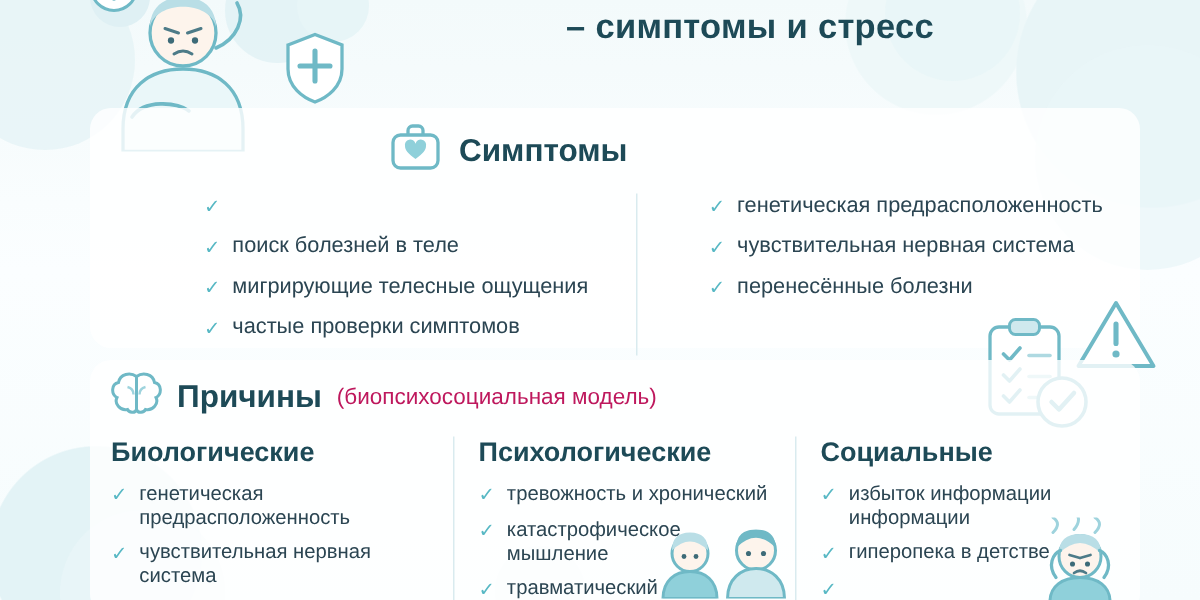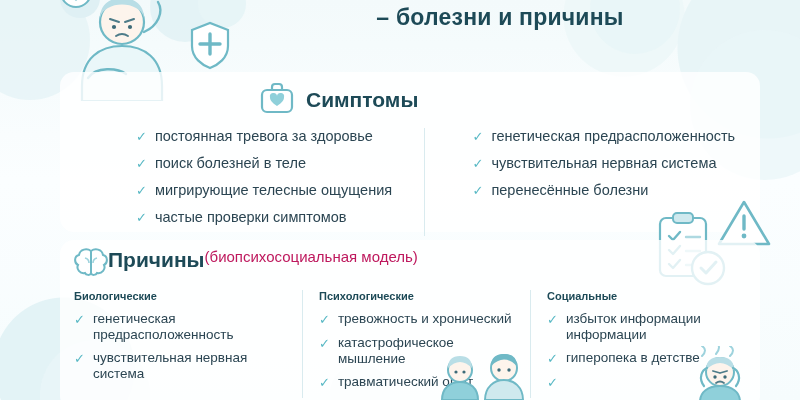--- a/index.html
+++ b/index.html
@@ -115,21 +115,22 @@
     position: absolute;
     left: 60px;
     top: 240px;
     width: 700px;
     height: 170px;
     background: rgba(255,255,255,0.8);
     border-radius: 14px;
   }
   .causes-head {
     display: flex;
-    align-items: flex-start;
+    align-items: center;
+    gap: 10px;
     padding: 8px 0 4px 14px;
   }
   .brain-icon { align-self: center; }
   .causes-title {
     font-size: 21px;
     font-weight: bold;
     color: #1d4a57;
   }
   .causes-sub {
     font-size: 15px;
@@ -139,21 +140,21 @@
     display: flex;
     padding: 6px 0 0 14px;
   }
   .col3 {
     width: 228px;
     padding-right: 10px;
     box-sizing: border-box;
   }
   .col3 + .col3 { border-left: 1px solid #d9ebef; padding-left: 16px; }
   .col-title {
-    font-size: 11px;
+    font-size: 18px;
     font-weight: bold;
     color: #1d4a57;
     margin-bottom: 9px;
   }
   .col3 .item { font-size: 13.5px; line-height: 16px; margin-bottom: 7px; }
 
   
   .clipboard { position:absolute; right: 72px; top: 212px; }
   .warning   { position:absolute; right: 28px; top: 198px; }
   .people    { position:absolute; left: 430px; bottom: -4px; }
@@ -192,38 +193,37 @@
     <path d="M36 92 C44 80 66 82 74 88" stroke="#6fb9c6" stroke-width="2.4" fill="none" stroke-linecap="round"></path>
 
     <circle cx="24" cy="6" r="15" fill="#ffffff" stroke="#6fb9c6" stroke-width="2"></circle>
     <path d="M24 -1 v14 M17 6 h14" stroke="#6fb9c6" stroke-width="3" stroke-linecap="round"></path>
 
     <path d="M140 44 l18 -7 l18 7 v16 c0 12 -10 19 -18 22 c-8 -3 -18 -10 -18 -22 Z" fill="#ffffff" stroke="#6fb9c6" stroke-width="2.2"></path>
     <path d="M158 48 v20 M148 58 h20" stroke="#6fb9c6" stroke-width="3.4" stroke-linecap="round"></path>
   </svg>
 </div>
 
-<div class="title">– болезни и причины</div>
+<div class="title">– симптомы и стресс</div>
 
 <div class="card symptoms">
   <div class="sym-head">
     <span>
       <svg width="34" height="32" viewBox="0 0 34 32">
         <rect x="2" y="8" width="30" height="22" rx="5" fill="#ffffff" stroke="#6fb9c6" stroke-width="2.2"></rect>
         <path d="M12 8 V5 a3 3 0 0 1 3 -3 h4 a3 3 0 0 1 3 3 V8" fill="none" stroke="#6fb9c6" stroke-width="2.2"></path>
         <path d="M17 24 c-5 -3.5 -7 -6 -7 -8.6 a3.4 3.4 0 0 1 7 -1.6 a3.4 3.4 0 0 1 7 1.6 c0 2.6 -2 5.1 -7 8.6 Z" fill="#8fd0da"></path>
       </svg>
     </span>
     <span class="sym-title">Симптомы</span>
   </div>
   <div class="sym-cols">
     <div class="sym-col left">
       <div class="item">
         <span class="check">✓</span>
-        <span>постоянная тревога за здоровье</span>
       </div>
       <div class="item">
         <span class="check">✓</span>
         <span>поиск болезней в теле</span>
       </div>
       <div class="item">
         <span class="check">✓</span>
         <span>мигрирующие телесные ощущения</span>
       </div>
       <div class="item">

